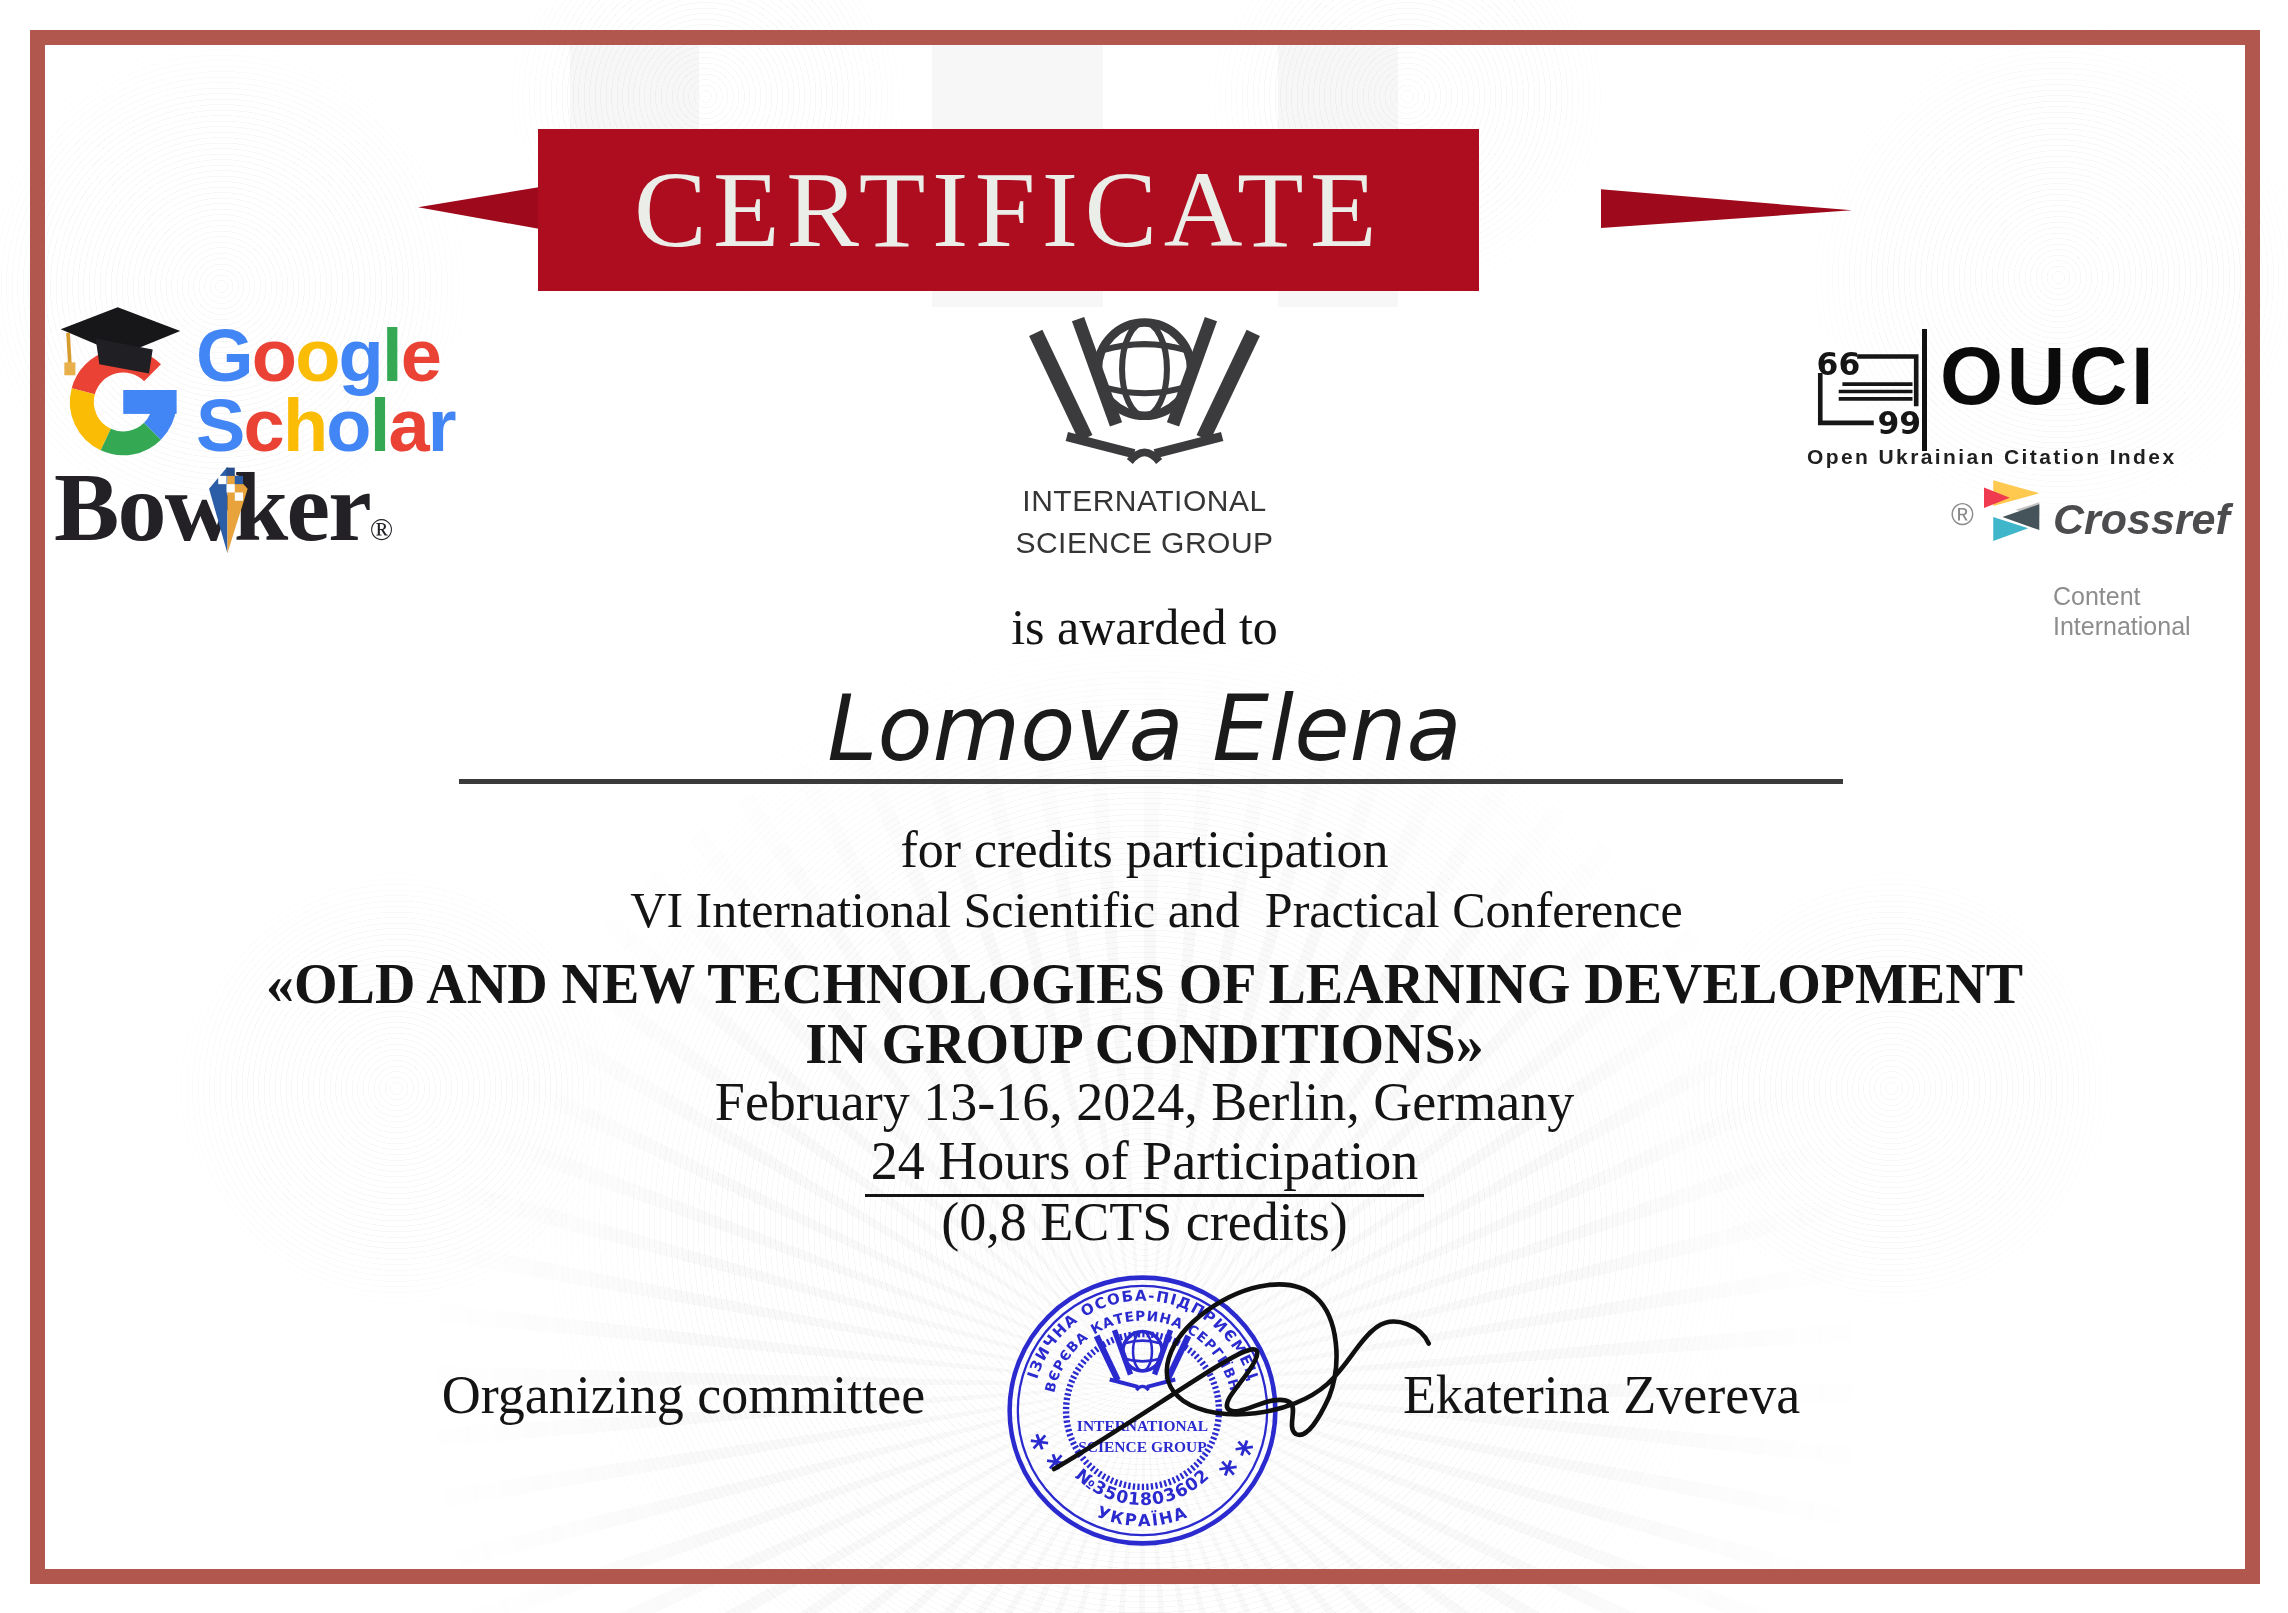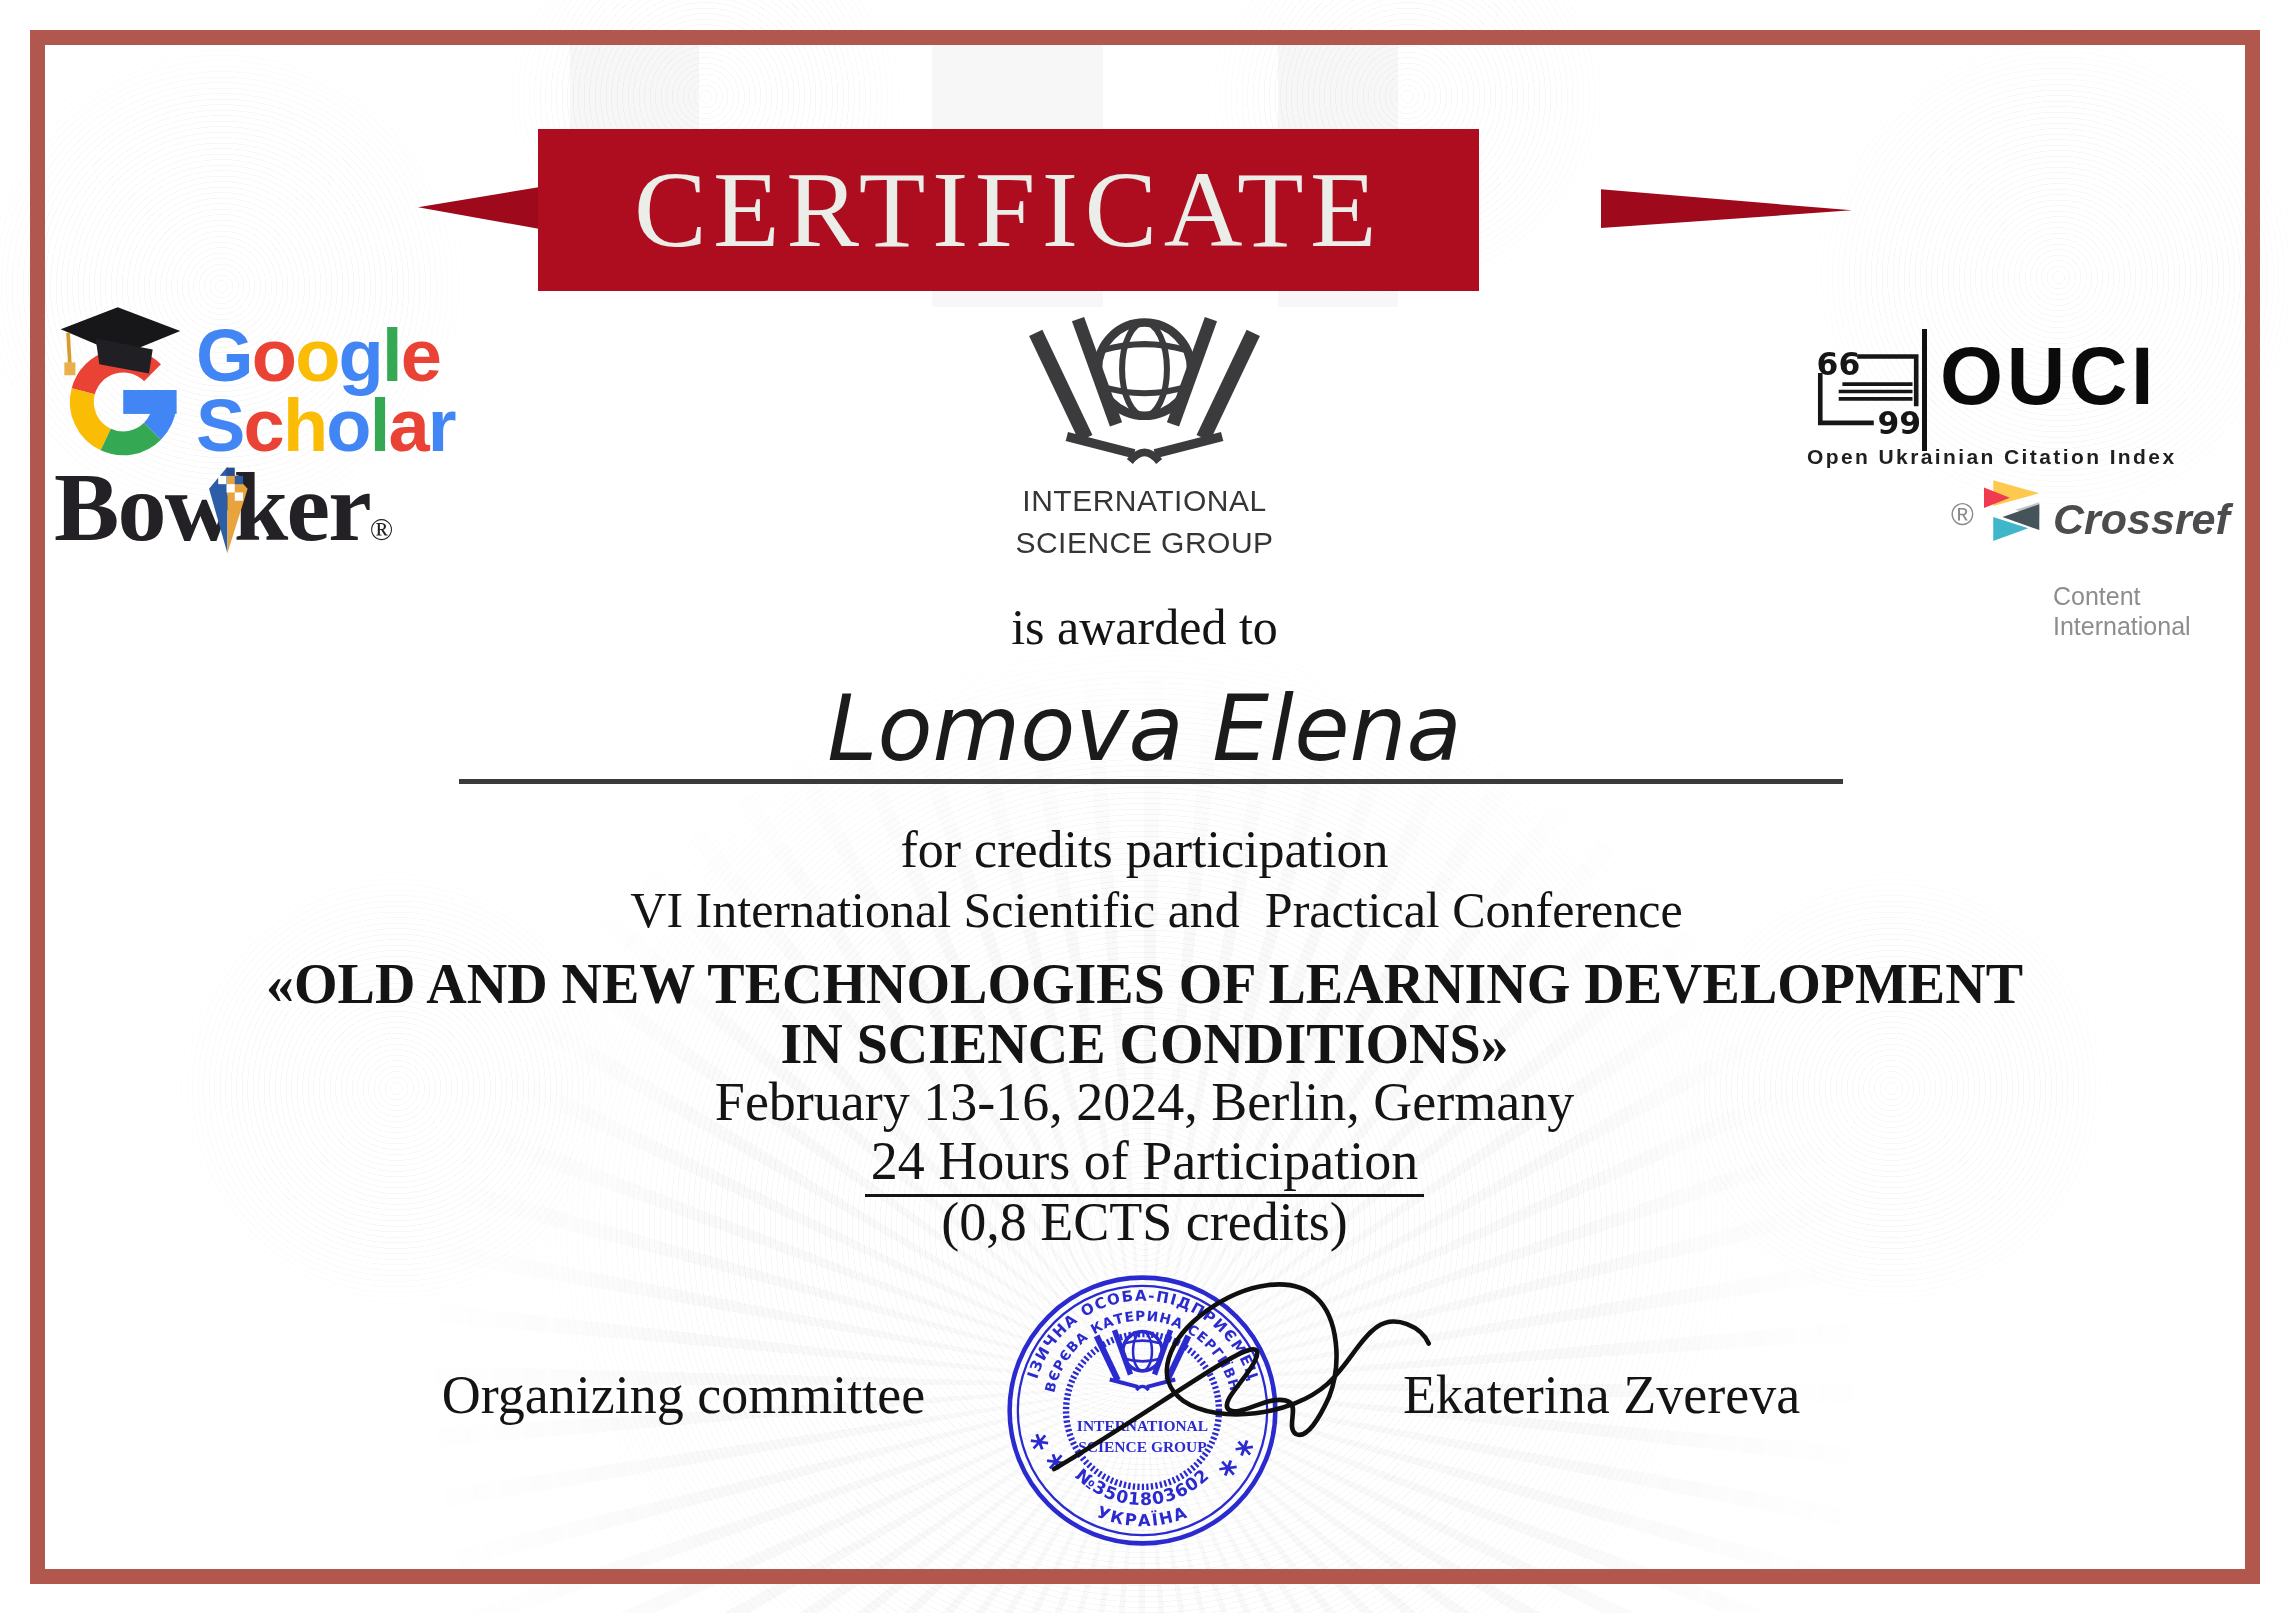--- a/index.html
+++ b/index.html
@@ -180,21 +180,21 @@
   <div class="abs cr-name" style="left:2053px;top:495px;font-style:italic;">Crossref</div>
   <div class="abs cr-sub" style="left:2053px;top:546px;">Content</div>
   <div class="abs cr-sub" style="left:2053px;top:576px;">International</div>
 
   <div class="cline awarded">is awarded to</div>
   <div class="cline name">Lomova Elena</div>
   <div class="name-line"></div>
   <div class="cline participation">for credits participation</div>
   <div class="cline conference">VI International Scientific and&nbsp; Practical Conference</div>
   <div class="cline etitle1">«OLD AND NEW TECHNOLOGIES OF LEARNING DEVELOPMENT</div>
-  <div class="cline etitle2">IN SCIENCE CONDITIONS»</div>
+  <div class="cline etitle2">IN GROUP CONDITIONS»</div>
   <div class="cline edate">February 13-16, 2024, Berlin, Germany</div>
   <div class="cline ehours"><span>24 Hours of Participation</span></div>
   <div class="cline ecredits">(0,8 ECTS credits)</div>
 
   <div class="sig-label committee">Organizing committee</div>
   <div class="sig-label signatory">Ekaterina Zvereva</div>
 
   <svg class="stamp" viewBox="0 0 300 300" style="color:#2a2ace;">
     <defs>
       <path id="arcTop" d="M33.2 118.7 A121 121 0 0 1 266.8 118.7"></path>

